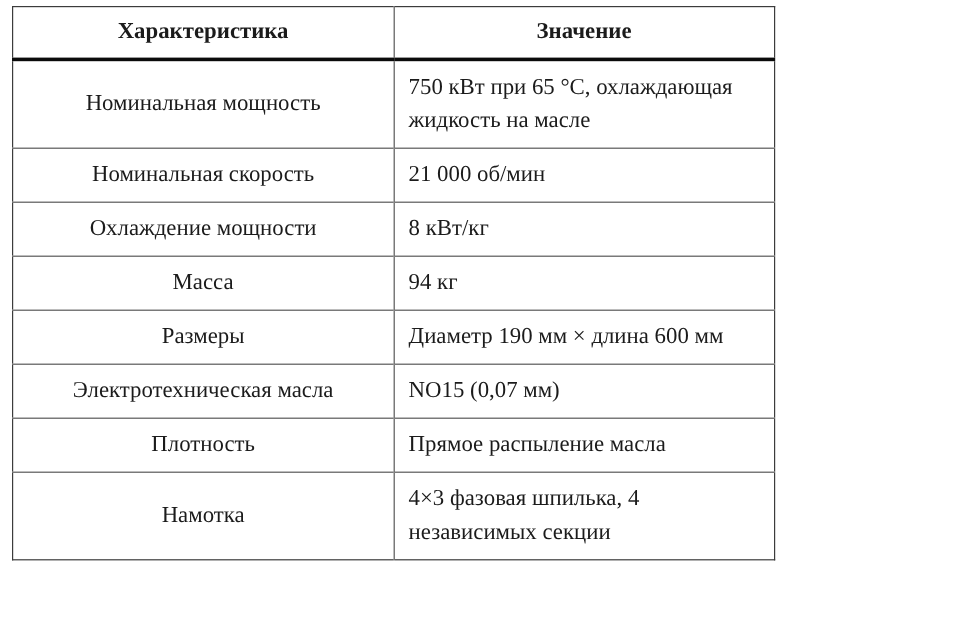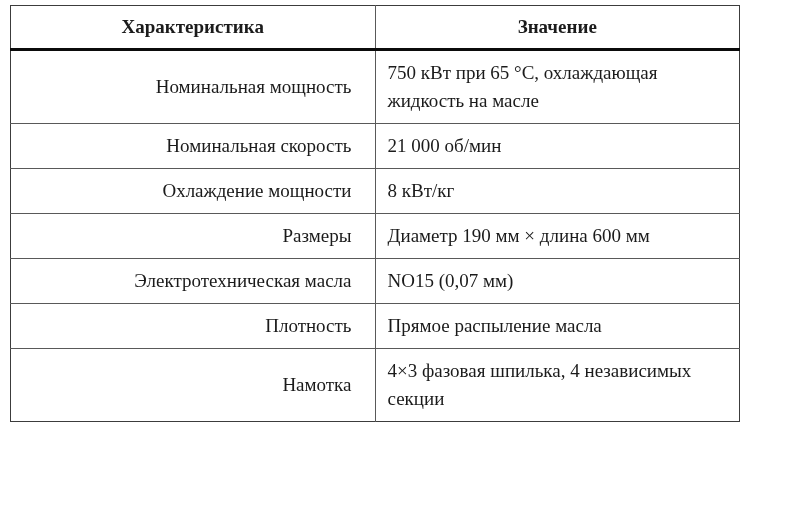--- a/index.html
+++ b/index.html
@@ -18,21 +18,21 @@
     position: relative;
     width: 800px;
     height: 520px;
     background: #ffffff;
     overflow: hidden;
   }
   table.spec-table {
     position: absolute;
     left: 10px;
     top: 5px;
-    width: 730px;
+    width: 636px;
     border-collapse: collapse;
     table-layout: fixed;
     border: 1px solid #3c3c3c;
     font-size: 19px;
     line-height: 28px;
     background: #ffffff;
   }
   col.col-char  { width: 50%; }
   col.col-value { width: 50%; }
 
@@ -45,22 +45,22 @@
   }
   th:first-child,
   td:first-child {
     border-right: 1px solid #595959;
   }
   td {
     border-top: 1px solid #595959;
     vertical-align: middle;
   }
   td.label-cell {
-    padding: 8px 23px;
-    text-align: right;
+    padding: 8px 4px;
+    text-align: center;
   }
   td.value-cell {
     padding: 8px 8px 8px 12px;
     text-align: left;
   }
   
   .sans {
     font-family: Liberation Serif, serif;
   }
 </style>
@@ -86,20 +86,24 @@
       </tr>
       <tr>
         <td class="label-cell">Номинальная скорость</td>
         <td class="value-cell"><span class="sans">21 000</span> об<span class="sans">/</span>мин</td>
       </tr>
       <tr>
         <td class="label-cell">Охлаждение мощности</td>
         <td class="value-cell"><span class="sans">8</span> кВт<span class="sans">/</span>кг</td>
       </tr>
       <tr>
+        <td class="label-cell">Масса</td>
+        <td class="value-cell"><span class="sans">94</span> кг</td>
+      </tr>
+      <tr>
         <td class="label-cell">Размеры</td>
         <td class="value-cell">Диаметр <span class="sans">190</span> мм <span class="sans">×</span> длина <span class="sans">600</span> мм</td>
       </tr>
       <tr>
         <td class="label-cell">Электротехническая масла</td>
         <td class="value-cell"><span class="sans">NO15</span> <span class="sans">(0,07</span> мм<span class="sans">)</span></td>
       </tr>
       <tr>
         <td class="label-cell">Плотность</td>
         <td class="value-cell">Прямое распыление масла</td>

